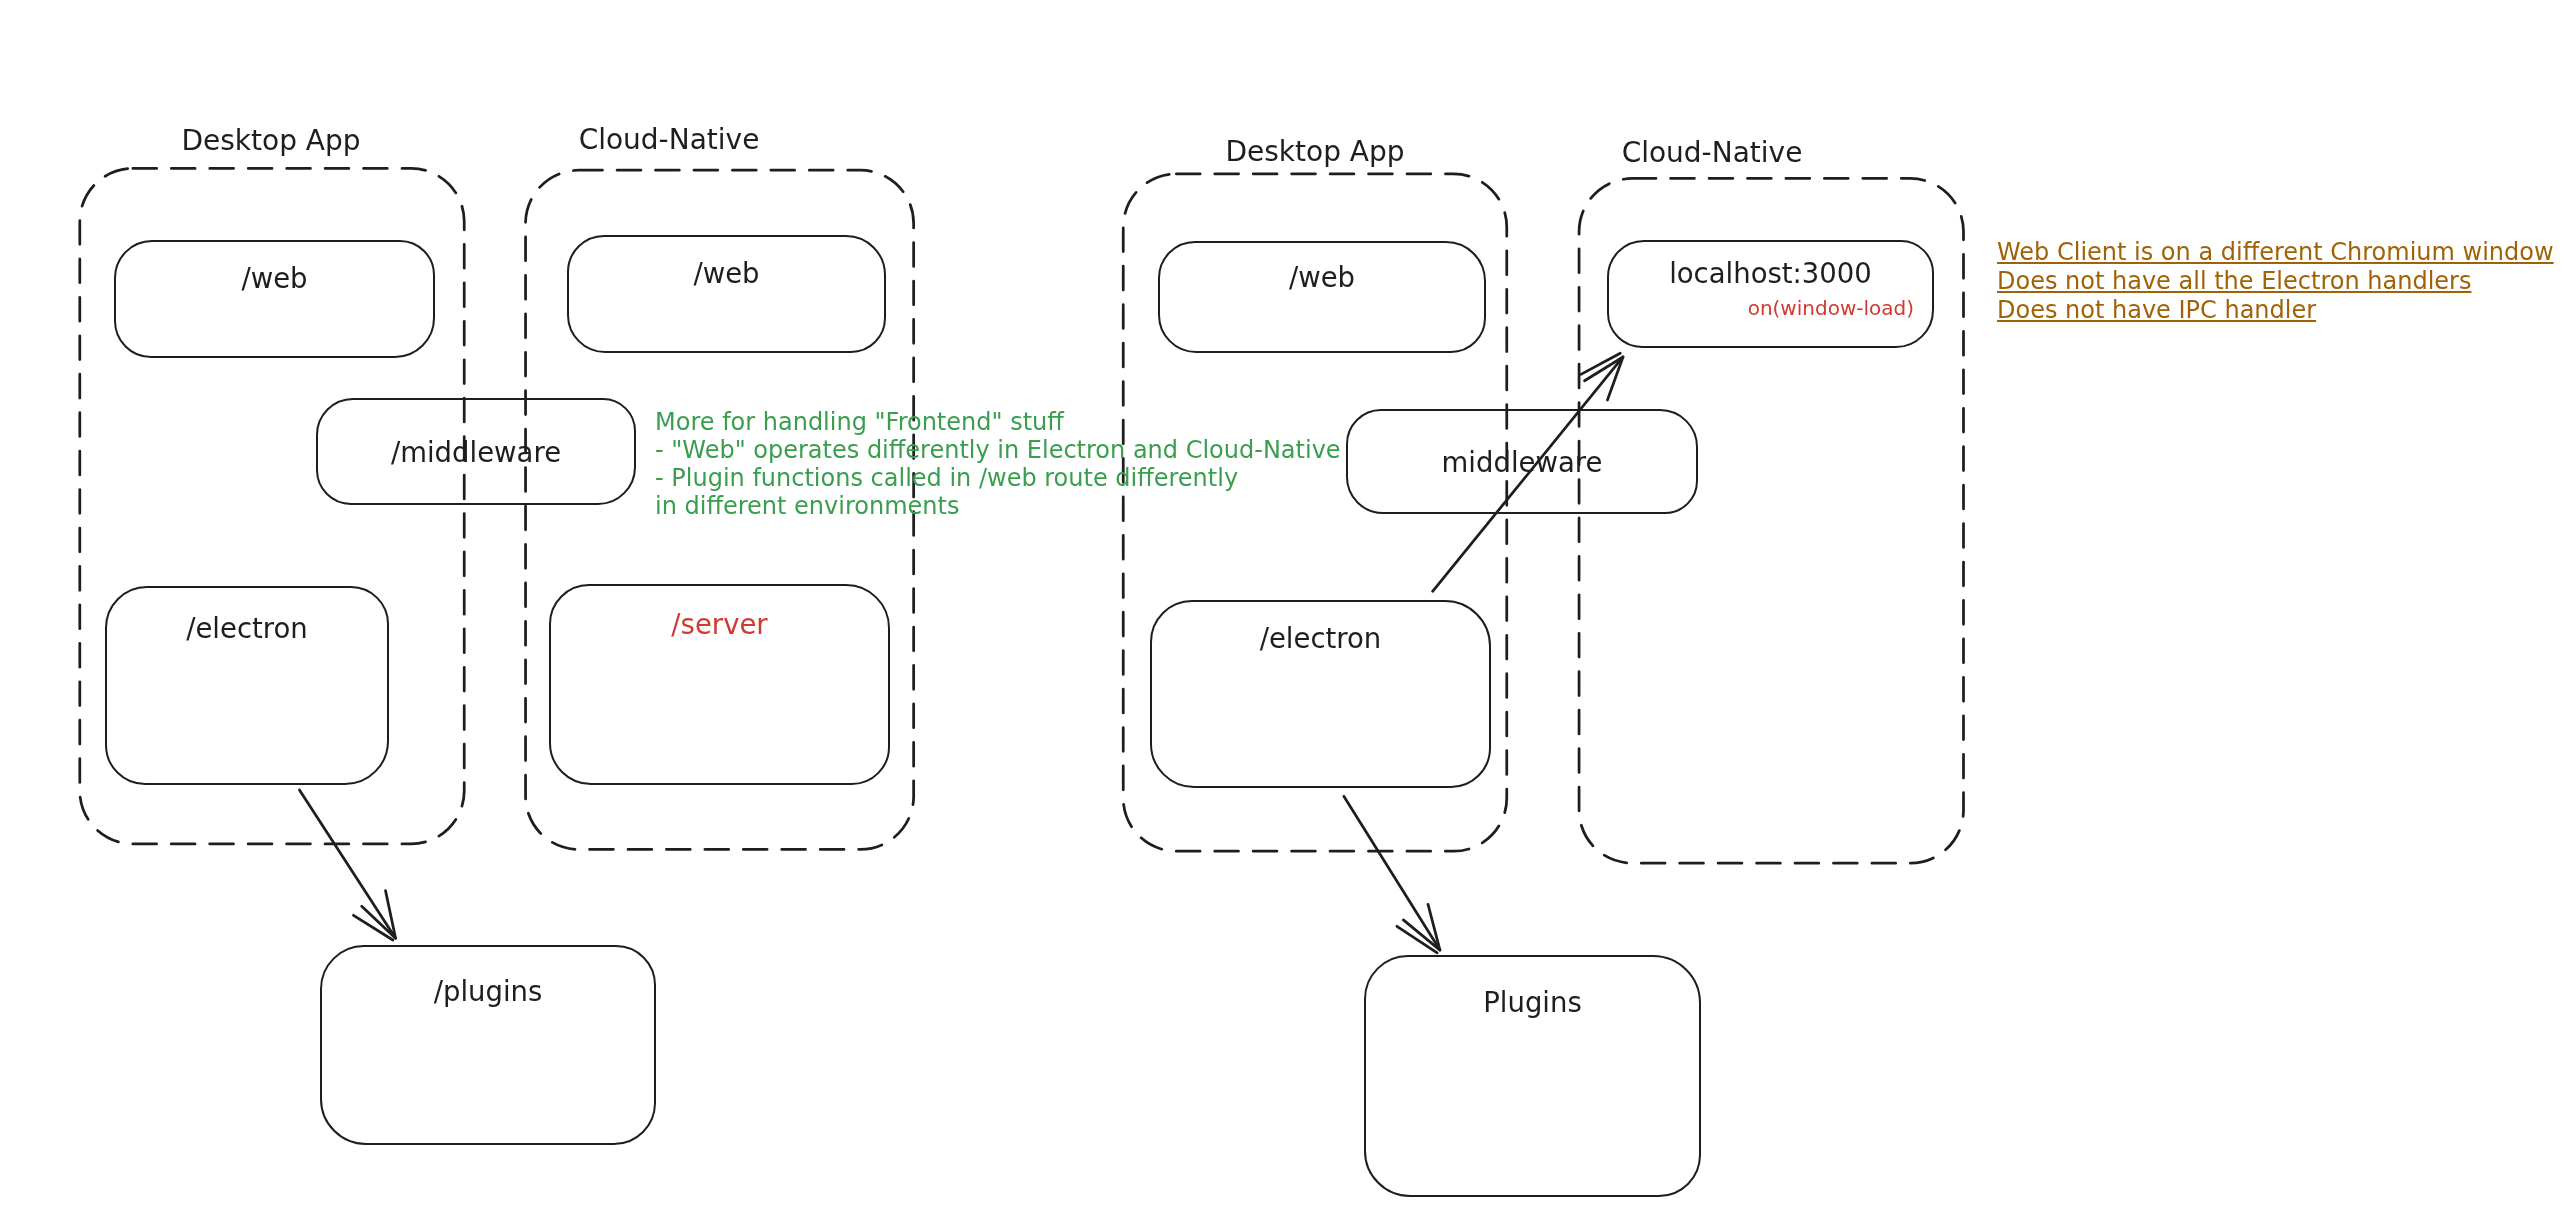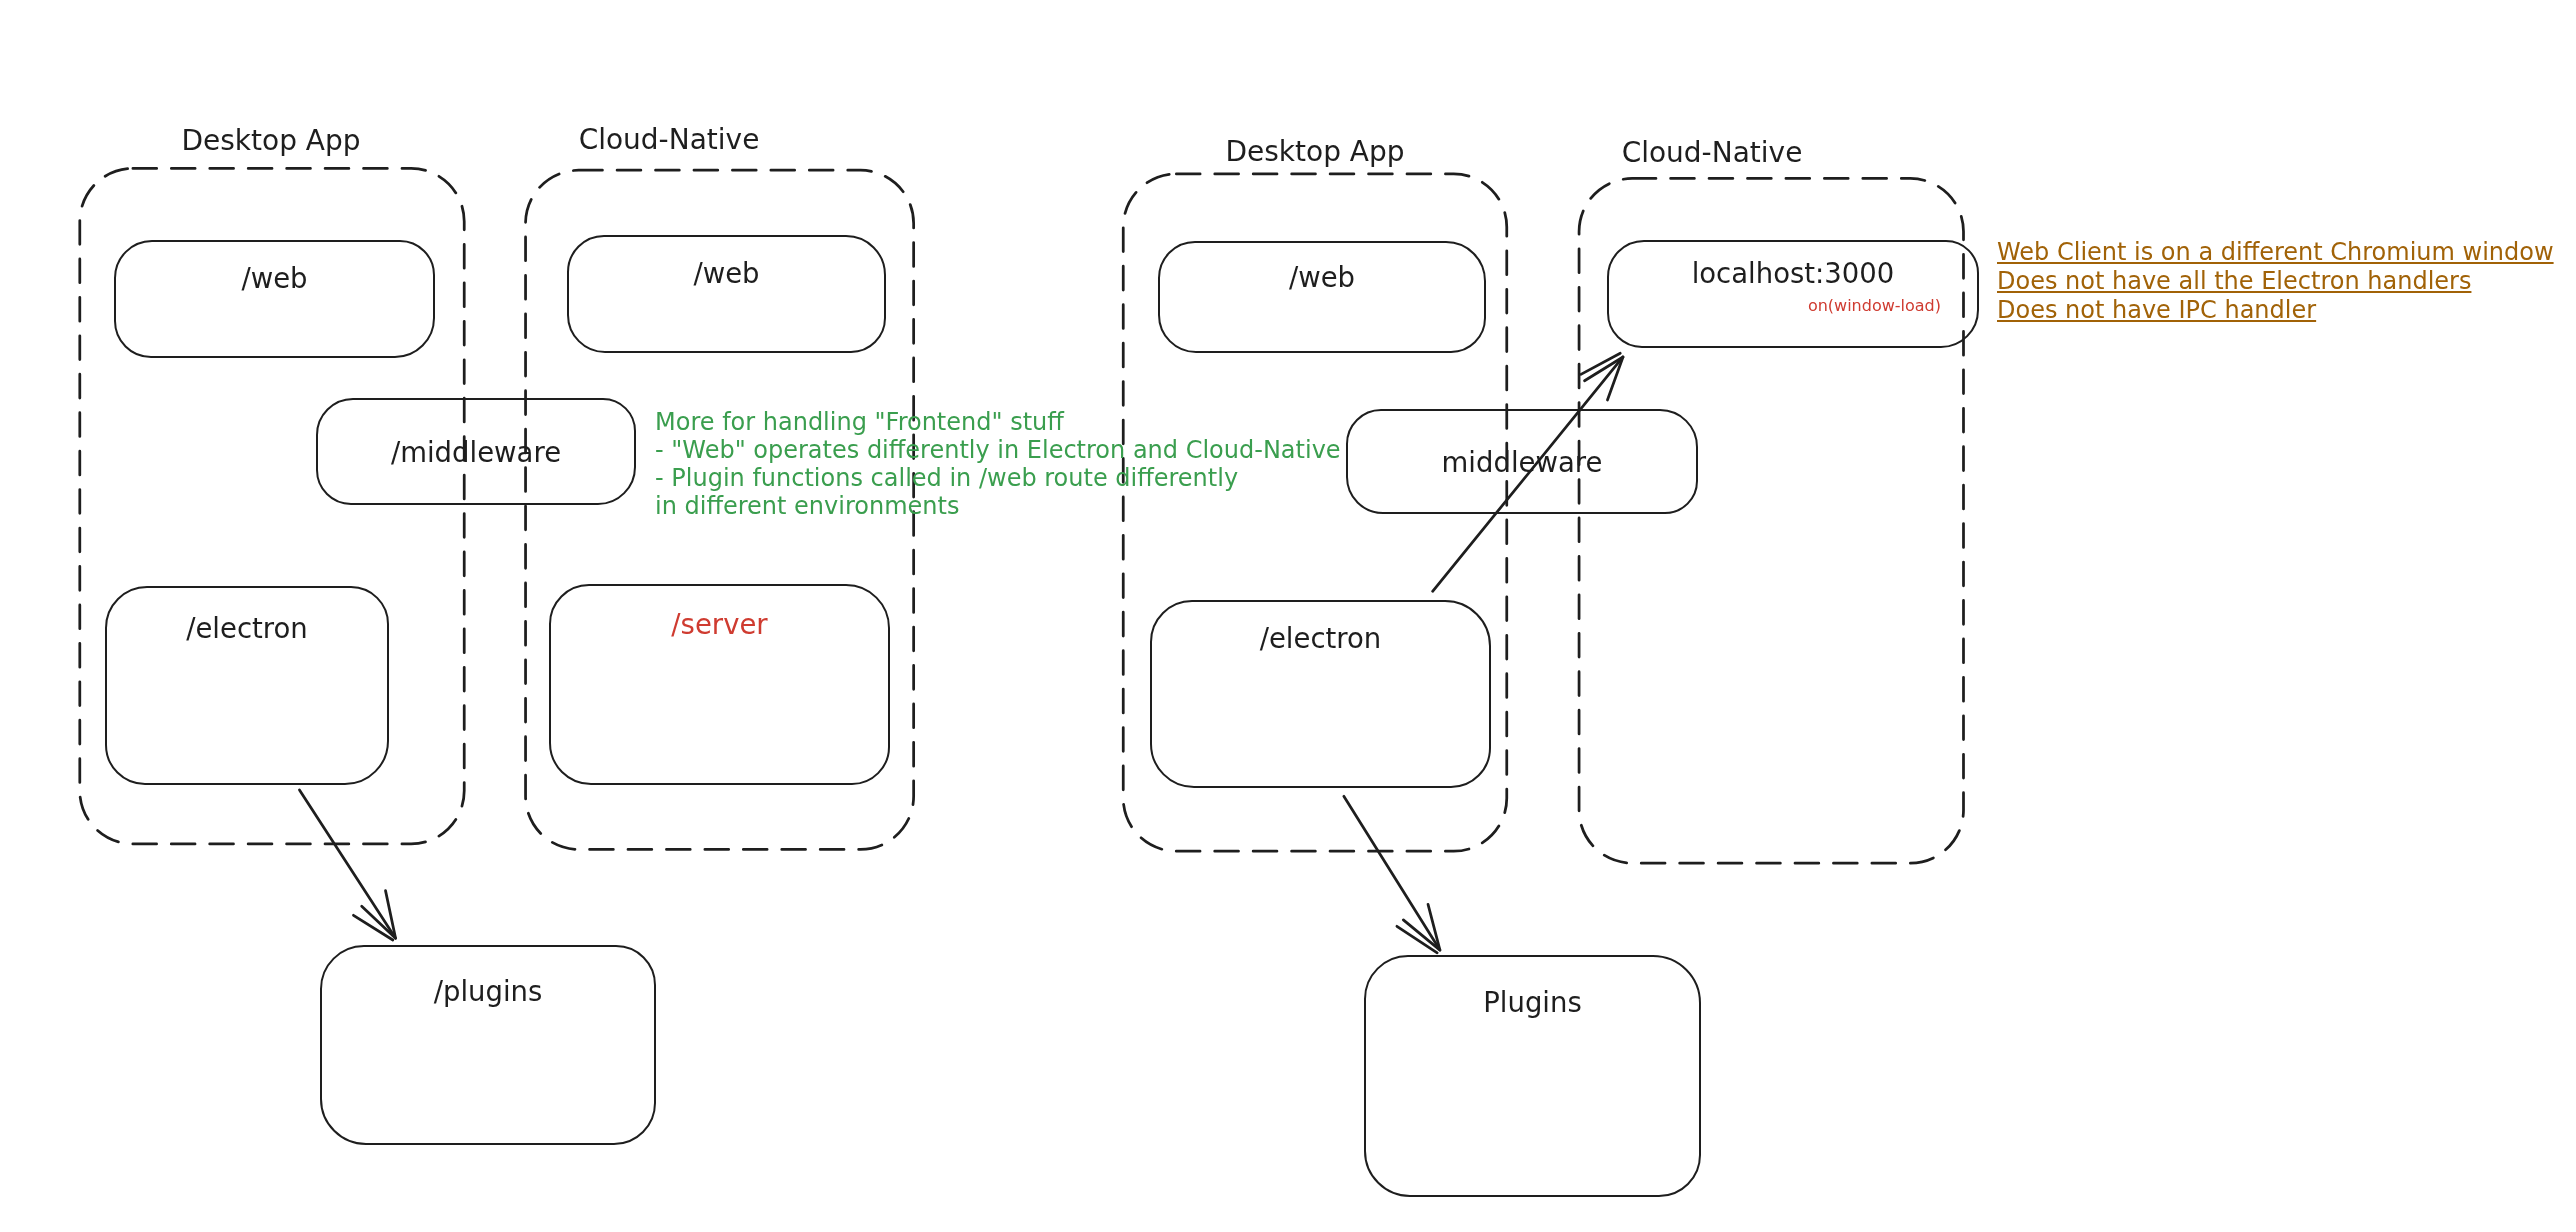--- a/index.html
+++ b/index.html
@@ -45,23 +45,23 @@
   }
   .box.center { align-items: center; }
   .box .lbl { white-space: nowrap; }
   .red-text { color: #cf3b30; }
   .note { position: absolute; white-space: nowrap; }
   .note--green { font-size: 24px; line-height: 28px; color: #3a9e4e; }
   .note--red { font-size: 24px; line-height: 29px; color: #a16207; text-decoration: underline; }
   .localhost-box { flex-direction: column; align-items: center; justify-content: flex-start; }
   .localhost-box .line2 {
     align-self: flex-end;
-    margin-right: 36px;
+    margin-right: 18px;
     margin-top: 7.3px;
-    font-size: 16px;
+    font-size: 20px;
   }
 </style>
 </head>
 <body>
 
 <div class="canvas">
 
   <svg class="layer" width="2576" height="1232" viewBox="0 0 2814 1346">
 
     <rect class="dashed-rect" x="87" y="184" width="420" height="738" rx="58"></rect>
@@ -119,21 +119,21 @@
   </div>
 
   <div class="box center" style="left:1346px; top:409px; width:352px; height:105px; border-radius:35px 38px 33px 37px;">
     <span class="lbl">middleware</span>
   </div>
 
   <div class="box" style="left:1150px; top:600px; width:341px; height:188px; padding-top:20px; border-radius:42px 46px 40px 44px;">
     <span class="lbl">/electron</span>
   </div>
 
-  <div class="box localhost-box" style="left:1607px; top:240px; width:372px; height:108px; padding-top:14.6px; border-radius:37px 33px 38px 35px;">
+  <div class="box localhost-box" style="left:1607px; top:240px; width:327px; height:108px; padding-top:14.6px; border-radius:37px 33px 38px 35px;">
     <span class="lbl">localhost:3000</span>
     <span class="lbl line2 red-text">on(window-load)</span>
   </div>
 
   <div class="box" style="left:1364px; top:955px; width:337px; height:242px; padding-top:29px; border-radius:44px 48px 42px 46px;">
     <span class="lbl">Plugins</span>
   </div>
 
   <div class="note note--green" style="left:655px; top:408px;">
     <div>More for handling "Frontend" stuff</div>

